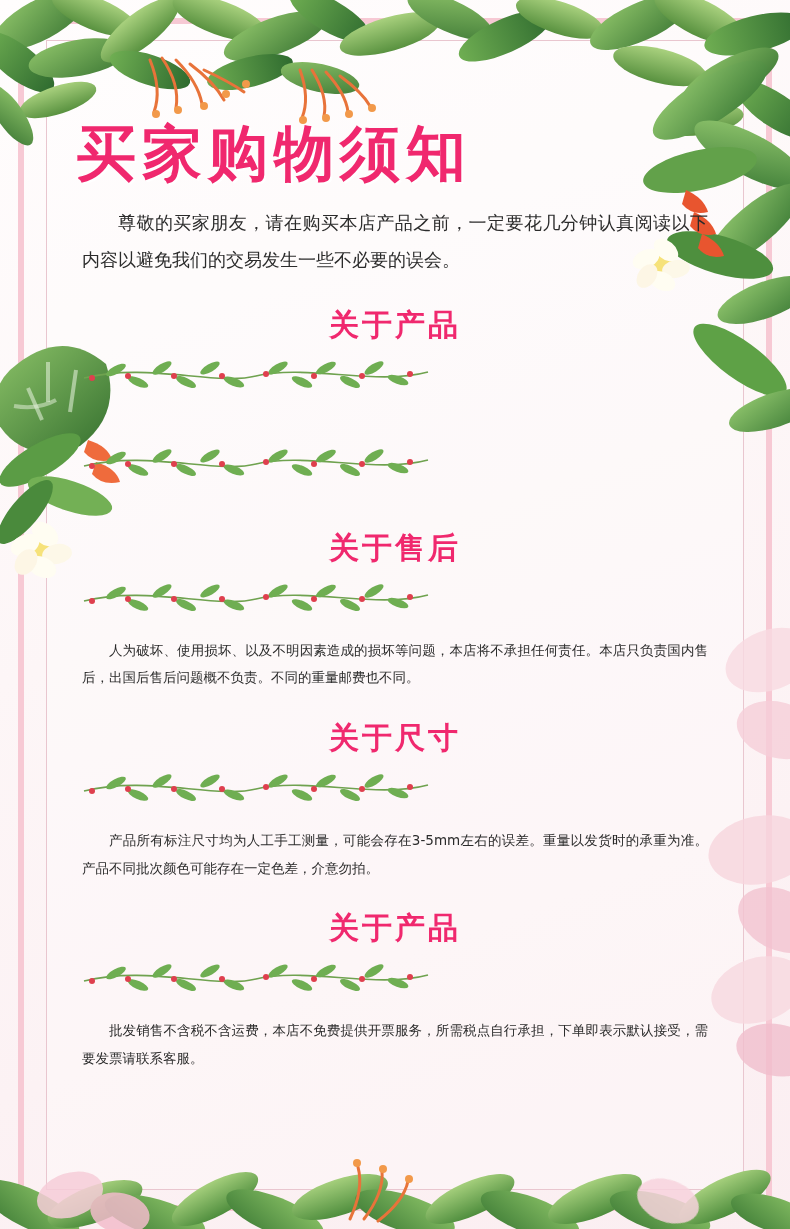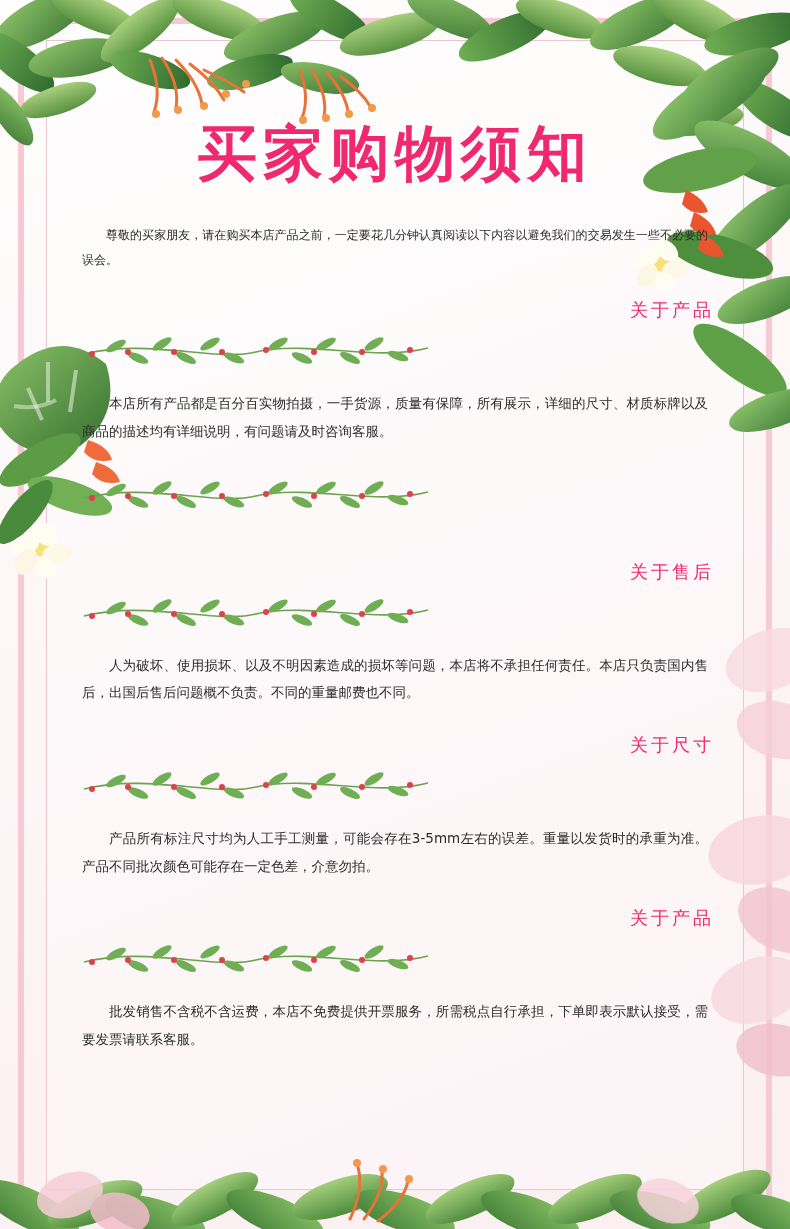--- a/index.html
+++ b/index.html
@@ -53,52 +53,51 @@
     position: absolute;
     left: 46px;
     top: 40px;
     width: 698px;
     height: 1150px;
     box-sizing: border-box;
     padding: 60px 30px 20px 30px;
   }
 
   .main-title {
-    text-align: center;
     font-family: "DejaVu Sans", "Liberation Sans", sans-serif;
     font-size: 60px;
     font-weight: bold;
     letter-spacing: 6px;
     color: #f0286e;
-    margin: 14px 0 28px 0;
+    margin: 14px 0 10px 0;
     text-shadow: 2px 2px 0 rgba(255,255,255,0.9);
     position: relative;
     z-index: 5;
   }
 
   .para {
     font-family: "DejaVu Sans", "Liberation Sans", sans-serif;
-    font-size: 12px;
+    font-size: 18px;
     line-height: 2.05;
     color: #2b2b2b;
     text-align: justify;
     margin: 0 0 2px 0;
     text-indent: 2em;
     position: relative;
     z-index: 5;
     padding: 0 6px;
   }
 
   .section { position: relative; z-index: 5; margin-top: 26px; }
 
   .section-title {
-    text-align: right;
+    text-align: center;
     font-family: "DejaVu Sans", "Liberation Sans", sans-serif;
-    font-size: 18px;
-    font-weight: normal;
+    font-size: 30px;
+    font-weight: bold;
     letter-spacing: 3px;
     color: #f0286e;
     margin: 0 0 6px 0;
   }
 
   .divider {
     width: 360px;
     height: 46px;
     margin: 0 auto 12px auto;
     position: relative;
@@ -344,21 +343,20 @@
           <circle cx="52" cy="24" r="3"></circle>
             <circle cx="98" cy="24" r="3"></circle>
           <circle cx="146" cy="24" r="3"></circle>
             <circle cx="190" cy="22" r="3"></circle>
           <circle cx="238" cy="24" r="3"></circle>
             <circle cx="286" cy="24" r="3"></circle>
           <circle cx="334" cy="22" r="3"></circle>
             <circle cx="16" cy="26" r="3"></circle>
         </g>
       </svg>
-      <p class="section-body">本店所有产品都是百分百实物拍摄，一手货源，质量有保障，所有展示，详细的尺寸、材质标牌以及商品的描述均有详细说明，有问题请及时咨询客服。</p>
     </div>
 
     <div class="section">
       <svg class="divider" viewBox="0 0 360 46">
         <path d="M8 26 C 70 10, 140 34, 180 24 C 230 12, 300 34, 352 20" stroke="#6fa24f" stroke-width="1.6" fill="none"></path>
         <g fill="#6fae52">
           <ellipse cx="40" cy="18" rx="11" ry="4" transform="rotate(-28 40 18)"></ellipse>
           <ellipse cx="62" cy="30" rx="11" ry="4" transform="rotate(24 62 30)"></ellipse>
           <ellipse cx="86" cy="16" rx="11" ry="4" transform="rotate(-32 86 16)"></ellipse>
           <ellipse cx="110" cy="30" rx="11" ry="4" transform="rotate(26 110 30)"></ellipse>

